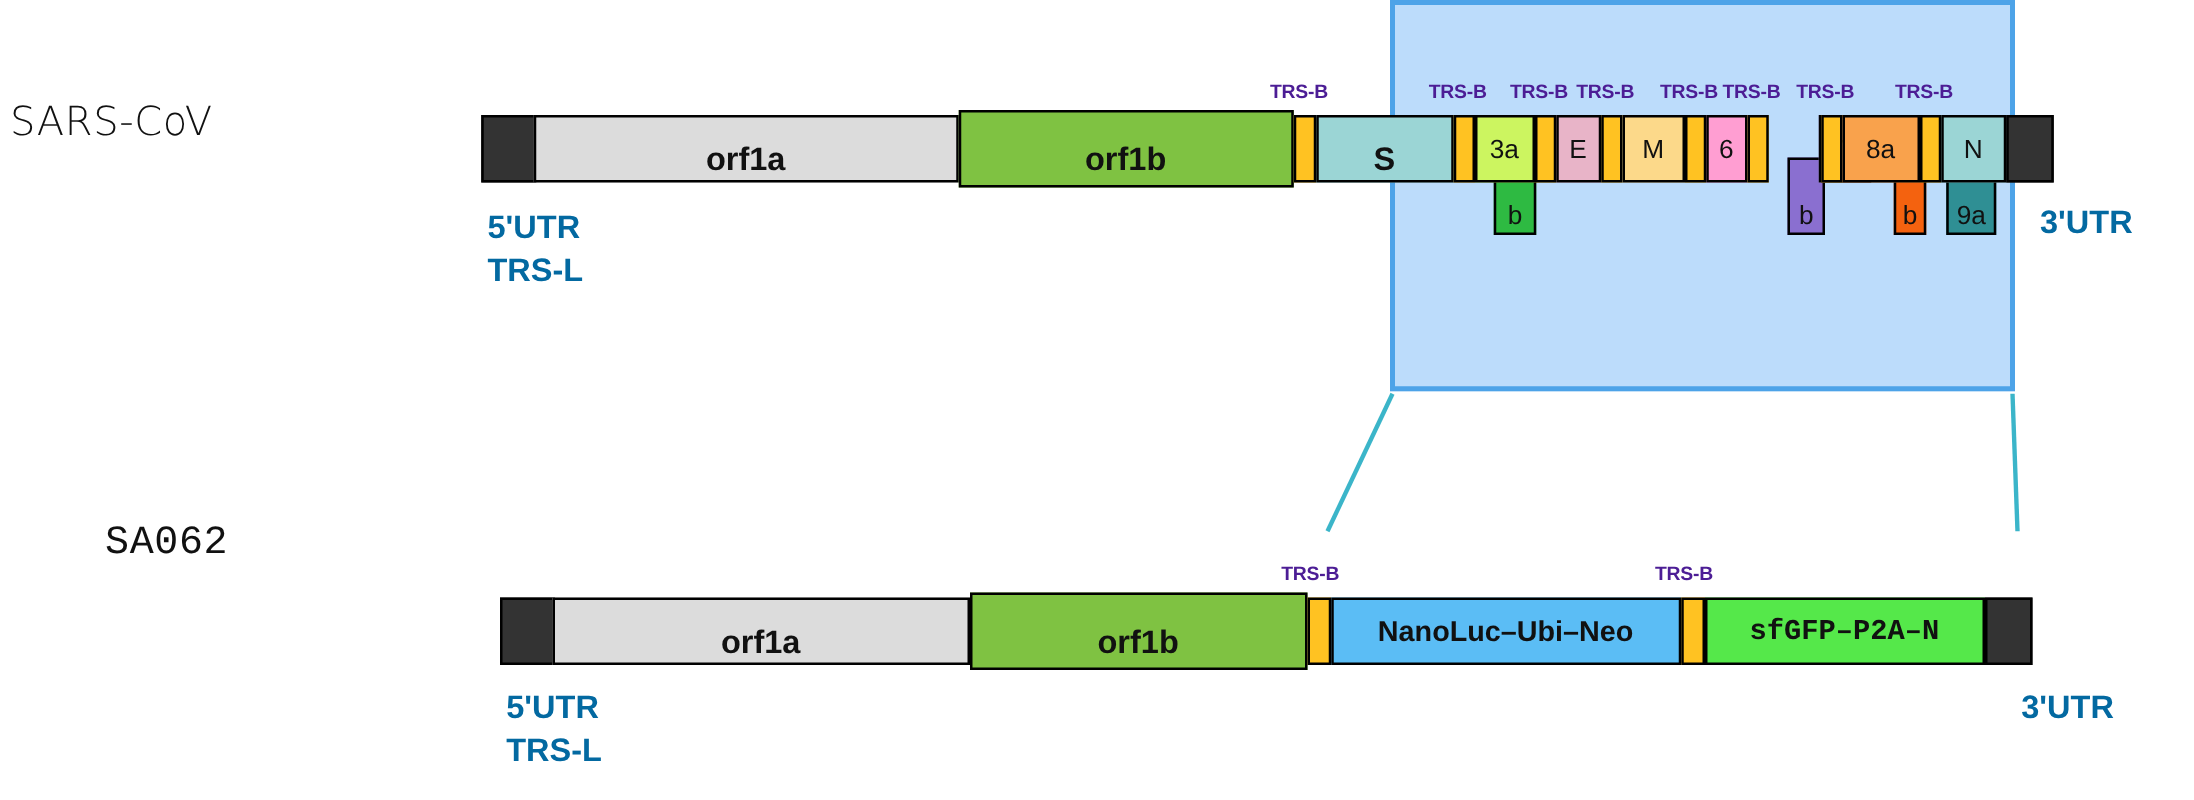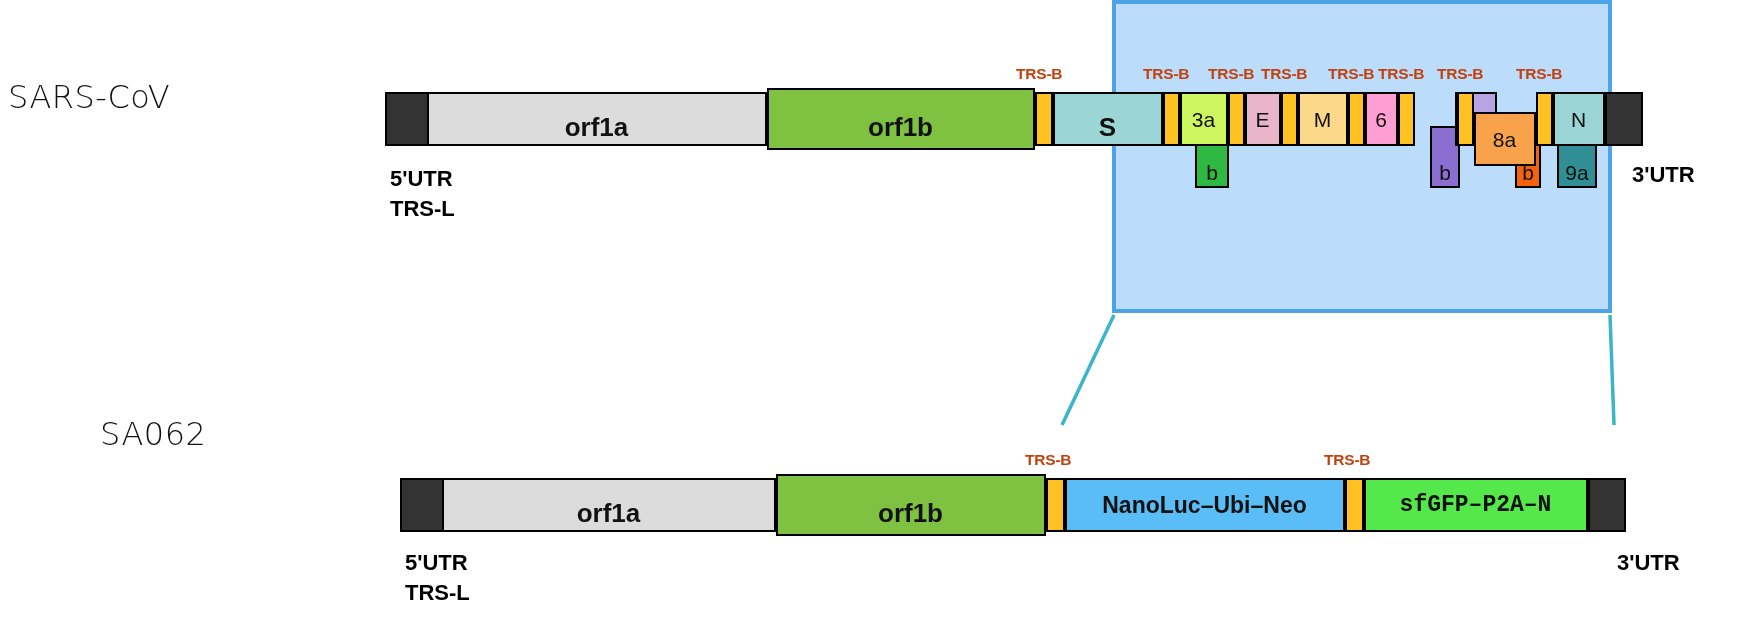--- a/index.html
+++ b/index.html
@@ -25,21 +25,21 @@
   .row-label {
     position: absolute;
     font-size: 32px;
     letter-spacing: 0.5px;
     color: #111111;
     white-space: nowrap;
     font-family: "DejaVu Sans", sans-serif;
     font-weight: 300;
   }
   #label-sars { left: 8px;  top: 78px; }
-  #label-sa062 { left: 100px; top: 415px; }
+  #label-sa062 { left: 84px; top: 415px; font-family: Liberation Mono, monospace; }
 
   
   .highlight-box {
     position: absolute;
     left: 1112px;
     top: 0px;
     width: 500px;
     height: 313px;
     background: #bcdcfb;
     border: 4px solid #4da3e8;
@@ -97,32 +97,32 @@
     justify-content: center;
     padding-bottom: 3px;
   }
   .suborf .seg-label { font-size: 21px; font-weight: normal; }
 
   
   .trsb {
     position: absolute;
     font-size: 15.5px;
     font-weight: bold;
-    color: #c2410c;
+    color: #4c1d95;
     white-space: nowrap;
     font-family: "Liberation Sans", sans-serif;
     letter-spacing: -0.2px;
   }
 
   
   .utr {
     position: absolute;
-    font-size: 22px;
+    font-size: 26px;
     font-weight: bold;
-    color: #000000;
+    color: #0369a1;
     white-space: nowrap;
     line-height: 1.35;
   }
   #utr5-sars  { left: 390px;  top: 164px; }
   #utr3-sars  { left: 1632px; top: 160px; }
   #utr5-sa062 { left: 405px;  top: 548px; }
   #utr3-sa062 { left: 1617px; top: 548px; }
 </style>
 </head>
 <body>
@@ -187,21 +187,21 @@
     </div>
     <div class="seg" style="left:965px;  width:17px;  background:#ffc222;"></div>
     <div class="seg" style="left:982px;  width:33px;  background:#ff9ed2;">
       <span class="seg-label small">6</span>
     </div>
     <div class="seg" style="left:1015px; width:17px;  background:#ffc222;"></div>
     <div class="seg" style="left:1072px; width:42px;  background:#b8a4e3;">
       <span class="seg-label small">7a</span>
     </div>
     <div class="seg" style="left:1074px; width:17px;  background:#ffc222;"></div>
-    <div class="seg" style="left:1091px; width:62px;  background:#f9a24c;margin-top:20px;">
+    <div class="seg" style="left:1091px; width:62px;  background:#f9a24c;">
       <span class="seg-label small">8a</span>
     </div>
     <div class="seg" style="left:1153px; width:17px;  background:#ffc222;"></div>
     <div class="seg" style="left:1170px; width:52px;  background:#9bd5d5;">
       <span class="seg-label small">N</span>
     </div>
     <div class="seg" style="left:1222px; width:38px;  background:#333333;"></div>
   </div>
 
   <div class="utr" id="utr5-sars">

